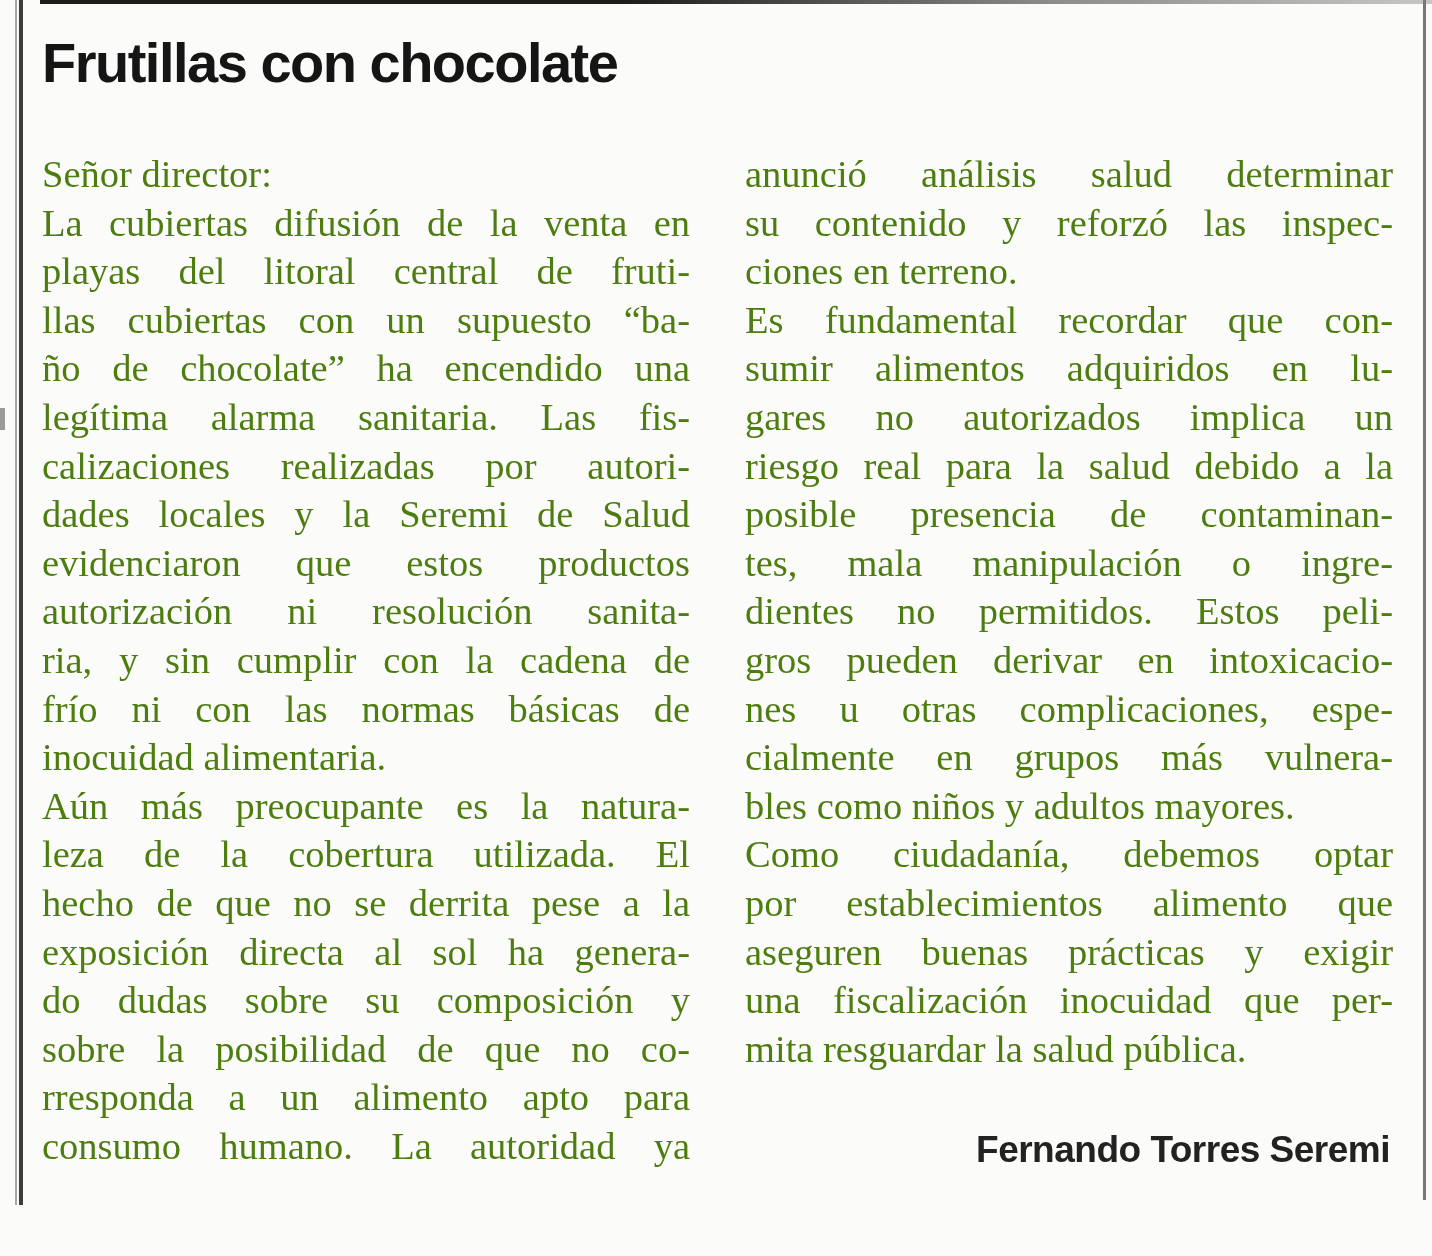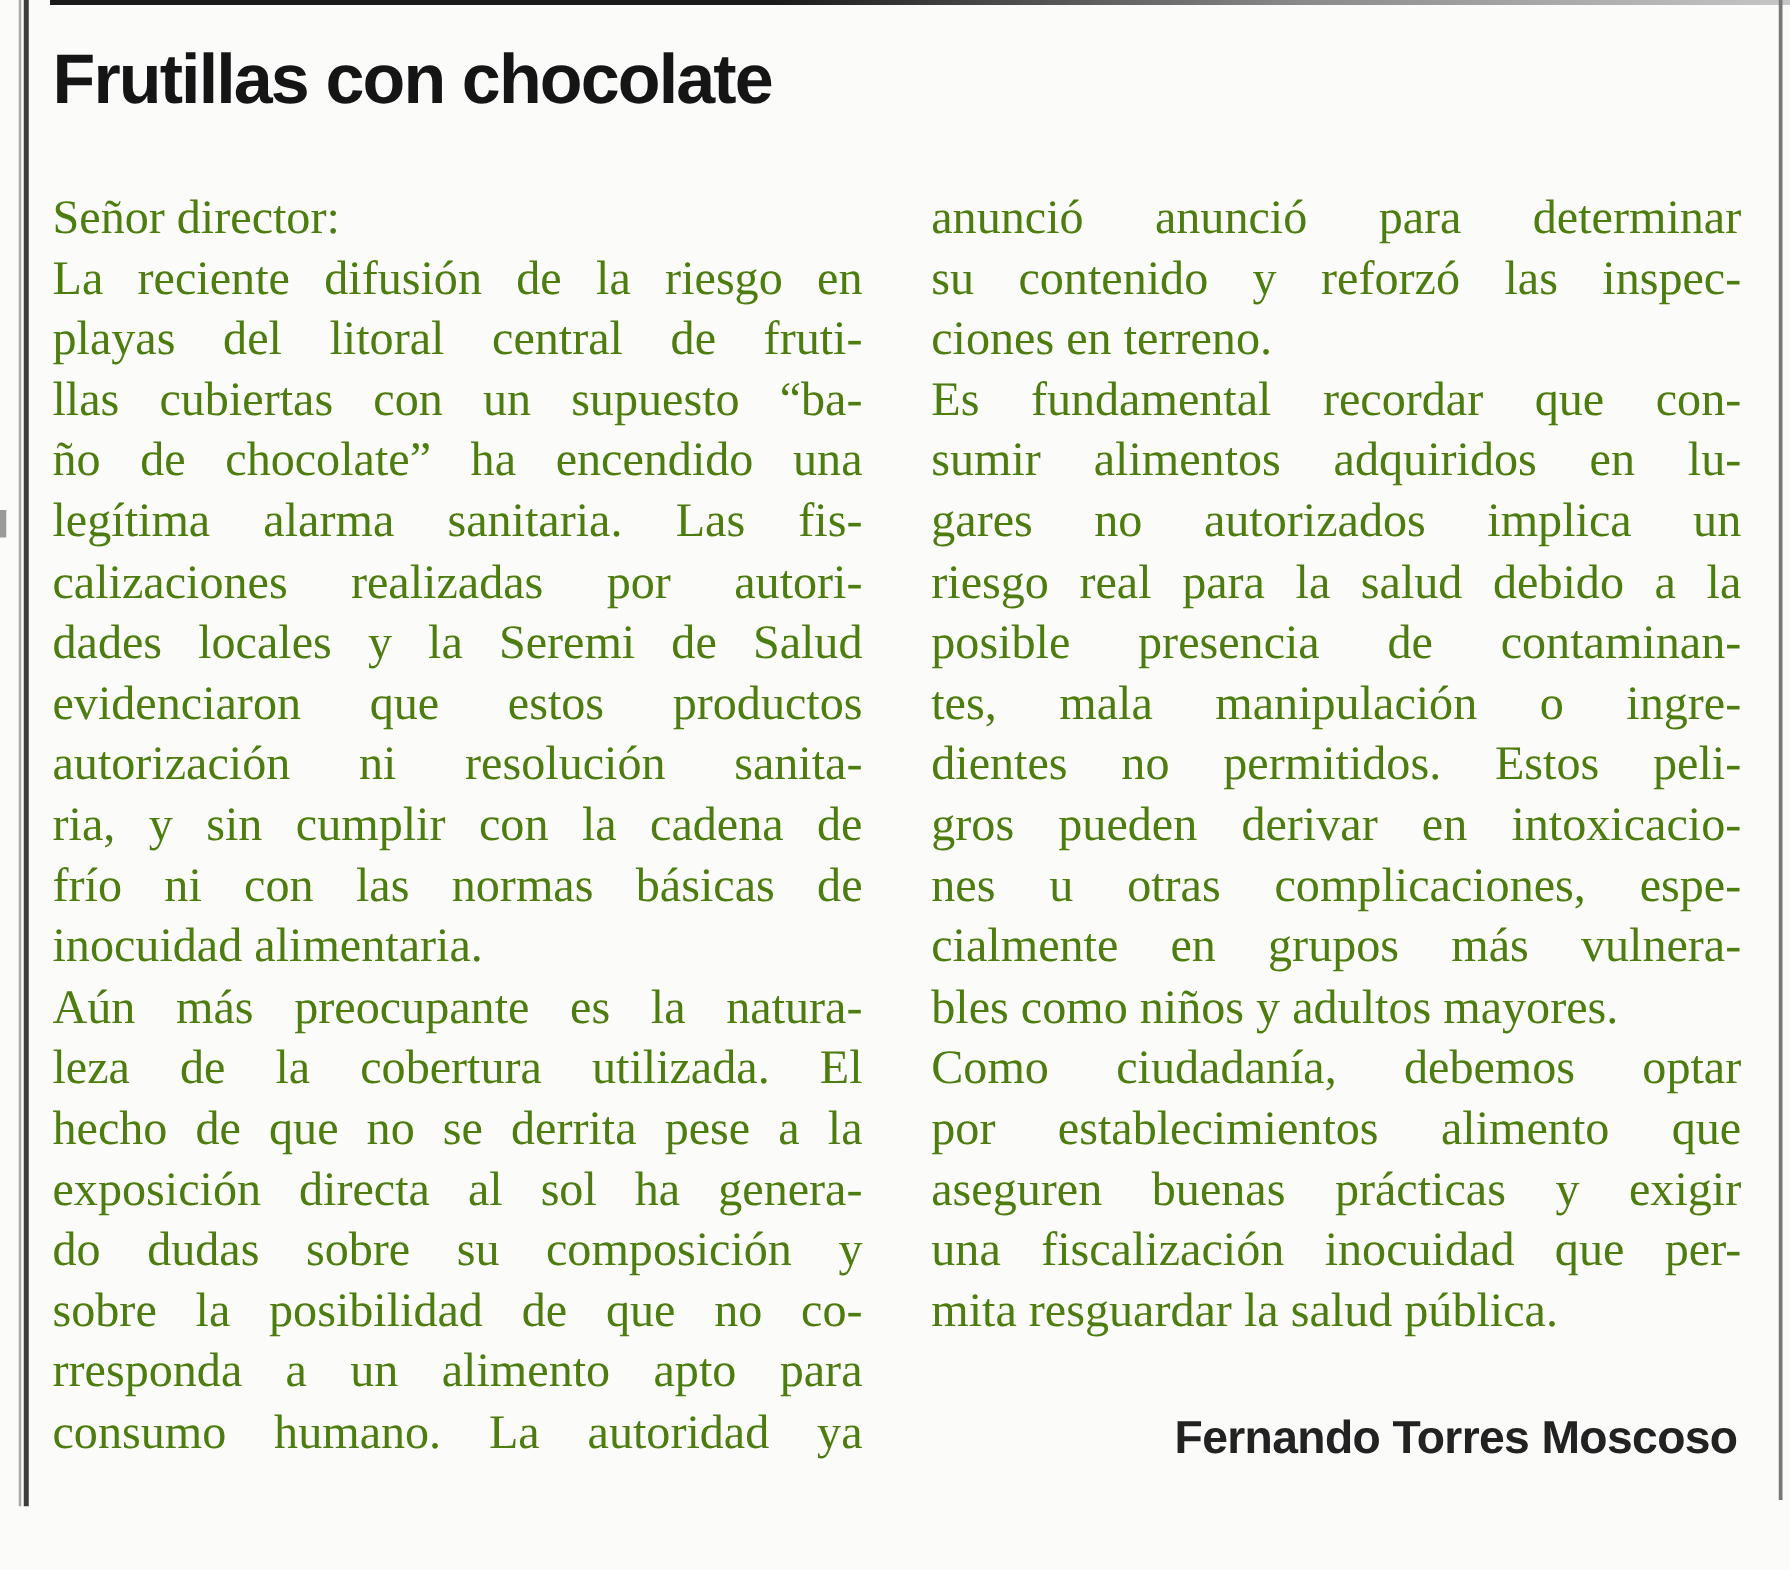--- a/index.html
+++ b/index.html
@@ -94,21 +94,21 @@
   <div class="top-rule"></div>
   <div class="left-rule-thin"></div>
   <div class="left-rule-thick"></div>
   <div class="right-rule"></div>
   <div class="edge-tick"></div>
 
   <h1 class="headline">Frutillas con chocolate</h1>
 
   <div class="col col-left" id="col-left">
       <div class="line">Señor director:</div>
-      <div class="line just">La reciente difusión de la riesgo en</div>
+      <div class="line just">La cubiertas difusión de la venta en</div>
       <div class="line just">playas del litoral central de fruti-</div>
       <div class="line just">llas cubiertas con un supuesto “ba-</div>
       <div class="line just">ño de chocolate” ha encendido una</div>
       <div class="line just">legítima alarma sanitaria. Las fis-</div>
       <div class="line just">calizaciones realizadas por autori-</div>
       <div class="line just">dades locales y la Seremi de Salud</div>
       <div class="line just">evidenciaron que estos productos</div>
       <div class="line just">autorización ni resolución sanita-</div>
       <div class="line just">ria, y sin cumplir con la cadena de</div>
       <div class="line just">frío ni con las normas básicas de</div>
@@ -117,21 +117,21 @@
       <div class="line just">leza de la cobertura utilizada. El</div>
       <div class="line just">hecho de que no se derrita pese a la</div>
       <div class="line just">exposición directa al sol ha genera-</div>
       <div class="line just">do dudas sobre su composición y</div>
       <div class="line just">sobre la posibilidad de que no co-</div>
       <div class="line just">rresponda a un alimento apto para</div>
       <div class="line just">consumo humano. La autoridad ya</div>
     </div>
 
   <div class="col col-right" id="col-right">
-      <div class="line just">anunció anunció para determinar</div>
+      <div class="line just">anunció análisis salud determinar</div>
       <div class="line just">su contenido y reforzó las inspec-</div>
       <div class="line">ciones en terreno.</div>
       <div class="line just">Es fundamental recordar que con-</div>
       <div class="line just">sumir alimentos adquiridos en lu-</div>
       <div class="line just">gares no autorizados implica un</div>
       <div class="line just">riesgo real para la salud debido a la</div>
       <div class="line just">posible presencia de contaminan-</div>
       <div class="line just">tes, mala manipulación o ingre-</div>
       <div class="line just">dientes no permitidos. Estos peli-</div>
       <div class="line just">gros pueden derivar en intoxicacio-</div>
@@ -139,15 +139,15 @@
       <div class="line just">cialmente en grupos más vulnera-</div>
       <div class="line">bles como niños y adultos mayores.</div>
       <div class="line just">Como ciudadanía, debemos optar</div>
       <div class="line just">por establecimientos alimento que</div>
       <div class="line just">aseguren buenas prácticas y exigir</div>
       <div class="line just">una fiscalización inocuidad que per-</div>
       <div class="line">mita resguardar la salud pública.</div>
     </div>
 
   <div class="signature">
-    <div class="sig-name">Fernando Torres Moscoso</div>
+    <div class="sig-name">Fernando Torres Seremi</div>
   </div>
 </div>
 
 </body></html>

